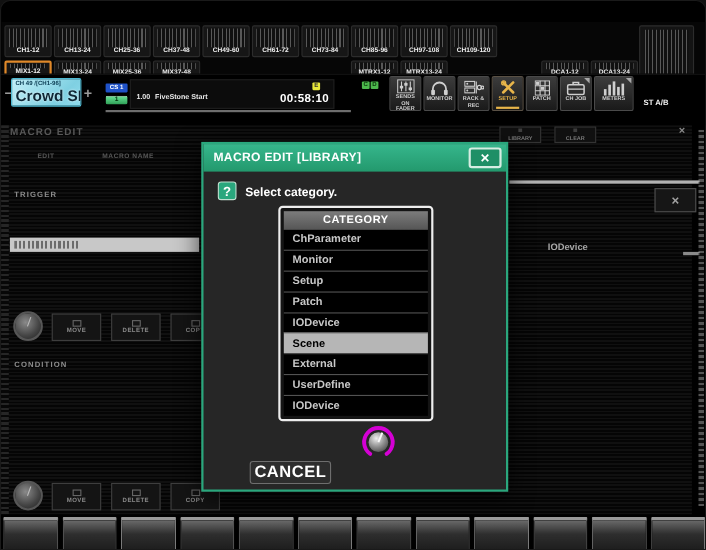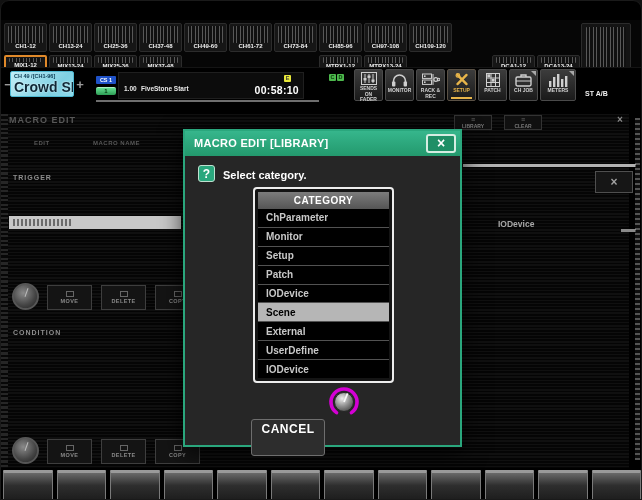--- a/index.html
+++ b/index.html
@@ -128,23 +128,23 @@
   .catlist{position:absolute;left:68px;top:56px;width:141px;height:196px;border:2px solid #ededed;
     border-radius:4px;background:#141414;padding:3px;display:flex;flex-direction:column;}
   .cathdr{height:17px;flex:0 0 17px;background:linear-gradient(#7c7c7c,#555);color:#fff;
     font-size:10px;font-weight:bold;text-align:center;line-height:17px;letter-spacing:.5px;}
   .catitems{flex:1;display:flex;flex-direction:column;}
   .cat-item{flex:1;display:flex;align-items:center;padding-left:8px;background:#000000;
     color:#c8c8c8;font-size:10px;font-weight:bold;}
   .cat-item + .cat-item{border-top:1px solid #525252;}
   .cat-item.selected{background:#b6b6b6;color:#000;}
   .knobwrap{position:absolute;left:142px;top:254px;width:34px;height:34px;}
-  .dlg-btn{position:absolute;top:288px;width:74px;height:37px;background:#2d2d2d;
-    border:1px solid #6e6e6e;border-radius:3px;color:#fff;font-size:12px;font-weight:bold;
-    text-align:center;line-height:19px;letter-spacing:.5px;margin-left:24px;}
+  .dlg-btn{position:absolute;top:288px;width:74px;height:21px;background:#2d2d2d;
+    border:1px solid #6e6e6e;border-radius:3px;color:#fff;font-size:15px;font-weight:bold;
+    text-align:center;line-height:19px;letter-spacing:.5px;}
 
   
   .bottomstrip{position:absolute;left:0;top:467px;width:642px;height:33px;background:#000;
     display:flex;gap:4px;padding:2px 2px 0 2px;}
   .fblock{flex:1;border-top:3px solid #9a9a9a;border-left:1px solid #7a7a7a;border-right:1px solid #7a7a7a;
     background:linear-gradient(#6a6a6a,#2e2e2e 45%,#1c1c1c);border-radius:1px;}
 
   svg{display:block;}
 </style>
 </head>

